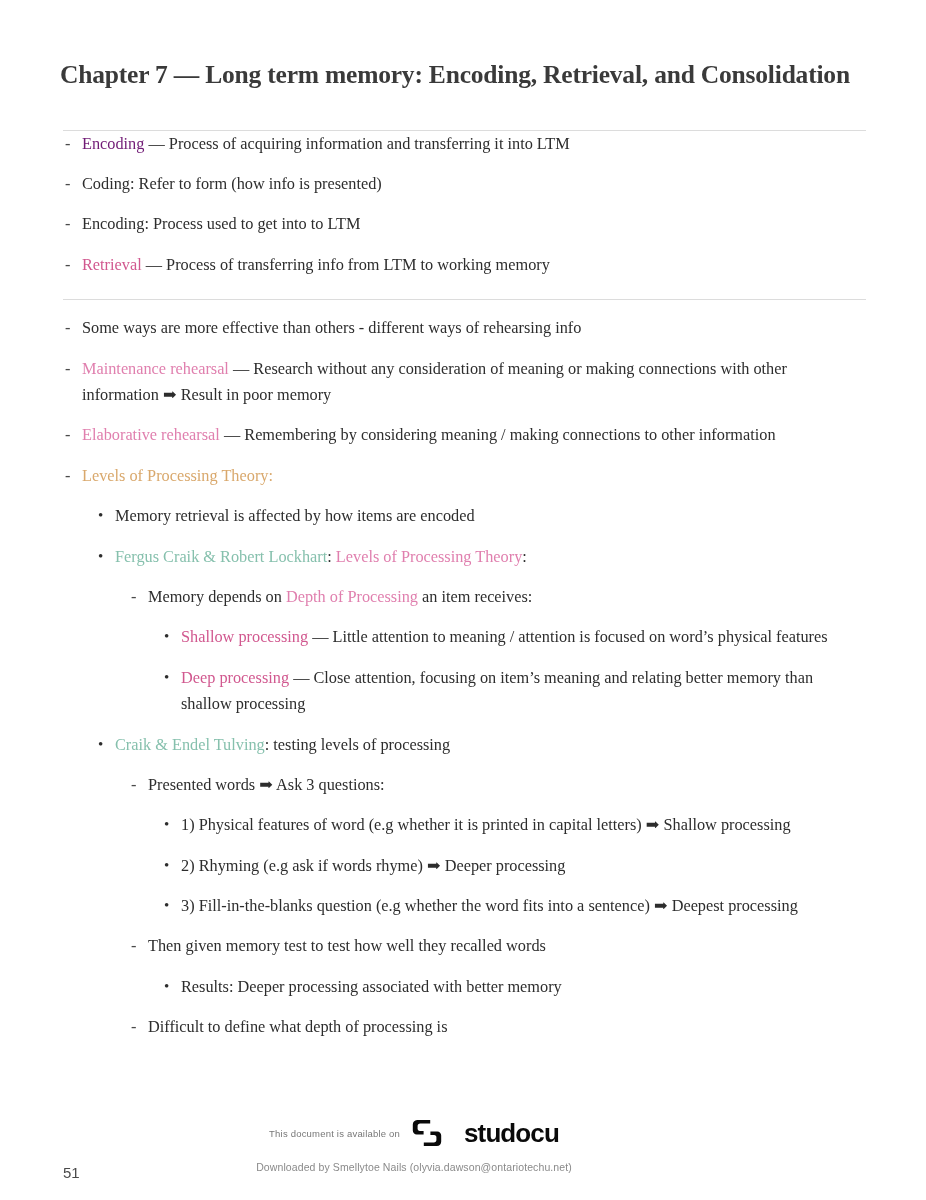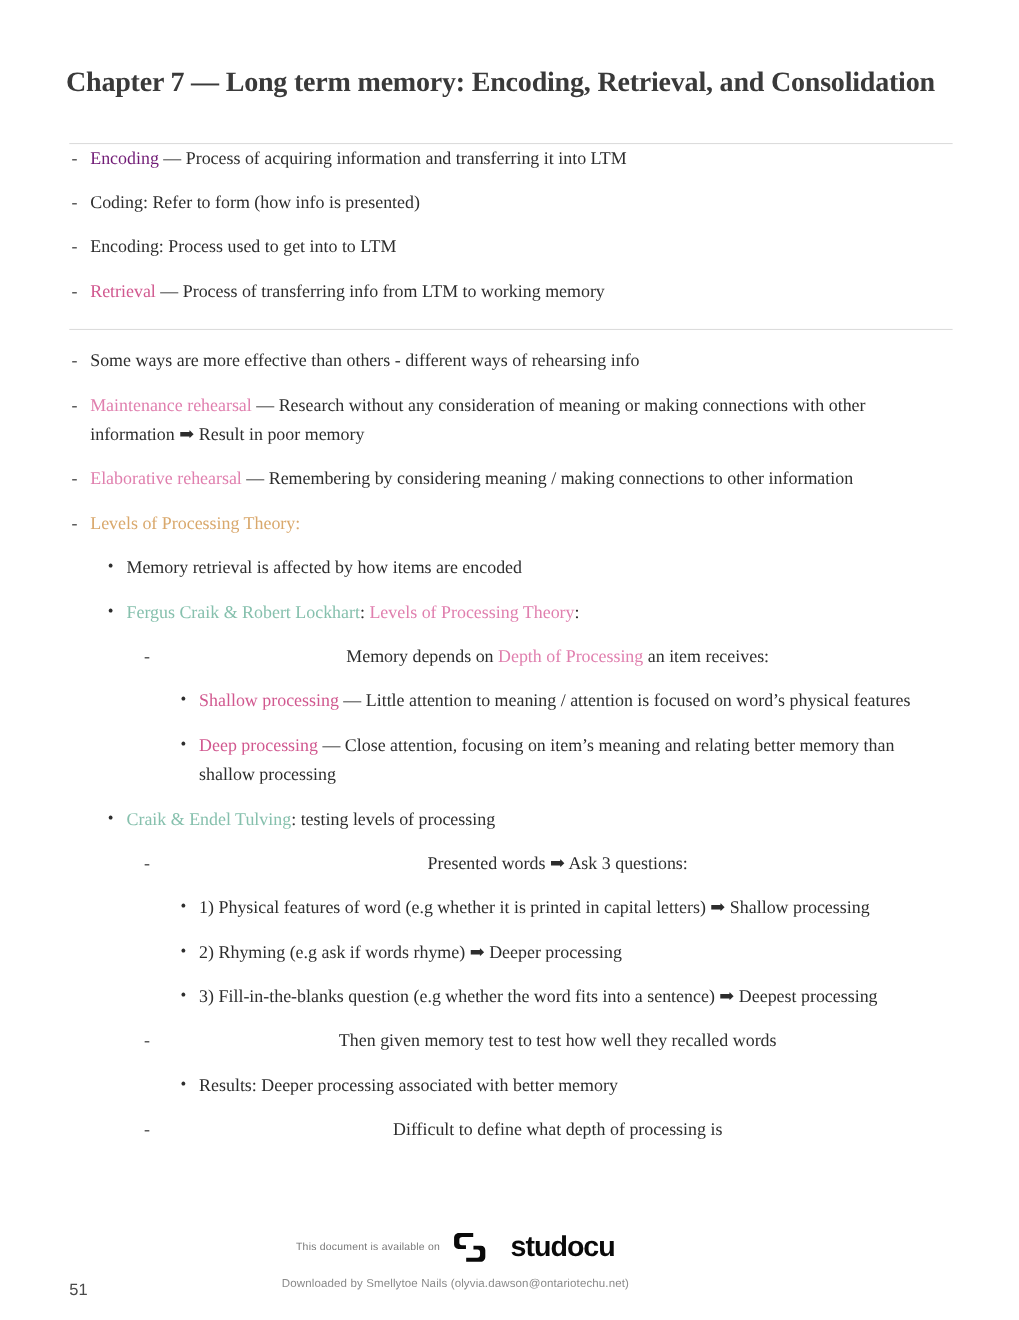--- a/index.html
+++ b/index.html
@@ -73,21 +73,21 @@
     font-size: 16.3px;
     line-height: 1.62;
     color: #2d2d2d;
     margin: 0;
   }
   li.item + li.item { margin-top: 14px; }
 
   
   .lvl0 { padding-left: 22px; }
   .lvl1 { padding-left: 55px; }
-  .lvl2 { padding-left: 88px; text-align: center; }
+  .lvl2 { padding-left: 88px; }
   .lvl3 { padding-left: 121px; }
 
   
   .dash::before {
     content: "-";
     position: absolute;
     color: #4a4a4a;
     font-weight: normal;
   }
   .lvl0.dash::before { left: 5px; }
@@ -134,21 +134,20 @@
     gap: 12px;
   }
   .avail-text {
     font-family: "Liberation Sans", "DejaVu Sans", sans-serif;
     font-size: 9.5px;
     color: #777777;
     letter-spacing: 0.2px;
   }
   .logo-lockup {
     display: inline-flex;
-    align-items: center;
     gap: 22px;
   }
   .logo-mark { display: block; }
   .logo-word {
     font-family: "Liberation Sans", "DejaVu Sans", sans-serif;
     font-weight: bold;
     font-size: 26px;
     color: #0a0a0a;
     letter-spacing: -0.9px;
   }

